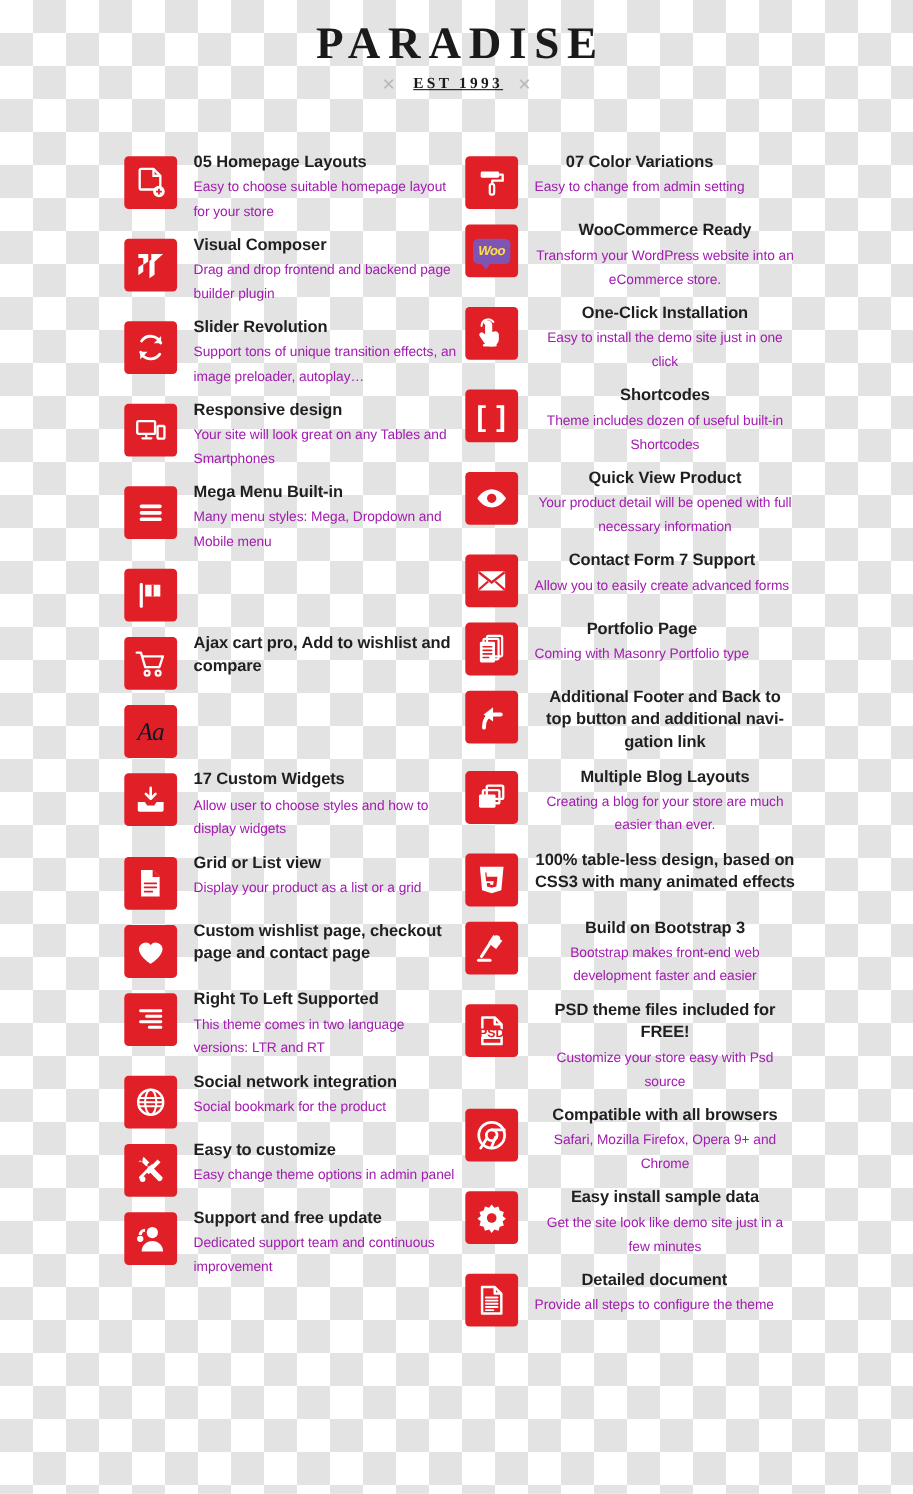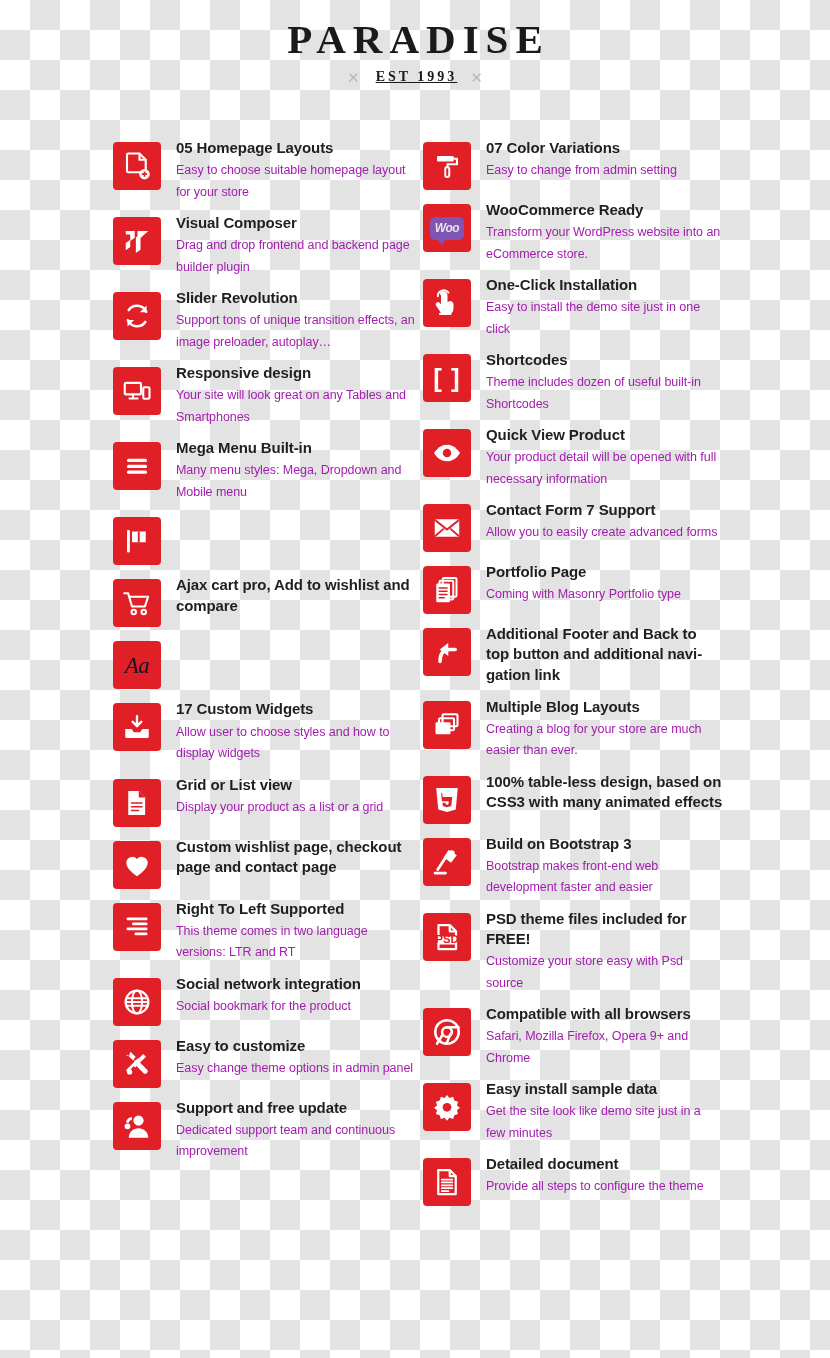--- a/index.html
+++ b/index.html
@@ -65,21 +65,21 @@
     left: 0;
     top: 128px;
     width: 830px;
     display: flex;
   }
   .col {
     display: flex;
     flex-direction: column;
   }
   .col-left  { width: 305px; margin-left: 113px; }
-  .col-right { width: 300px; margin-left: 5px; }
+  .col-right { width: 300px; margin-left: 5px; text-align: center; }
 
   .feature {
     display: flex;
     align-items: flex-start;
   }
 
   .icon-box {
     flex: 0 0 auto;
     width: 48px;
     height: 48px;
@@ -125,21 +125,21 @@
     width: 0; height: 0;
     border-left: 5px solid transparent;
     border-right: 4px solid transparent;
     border-top: 6px solid #7f54b3;
   }
   .woo-text {
     font-family: "Liberation Sans", sans-serif;
     font-size: 12px;
     font-weight: 700;
     font-style: italic;
-    color: #e5e5e5;
+    color: #fde047;
     letter-spacing: -0.4px;
     line-height: 1;
   }
   .psd-text {
     font-family: "Liberation Sans", sans-serif;
     font-size: 9px;
     font-weight: 700;
     fill: #e01f26;
   }
 

